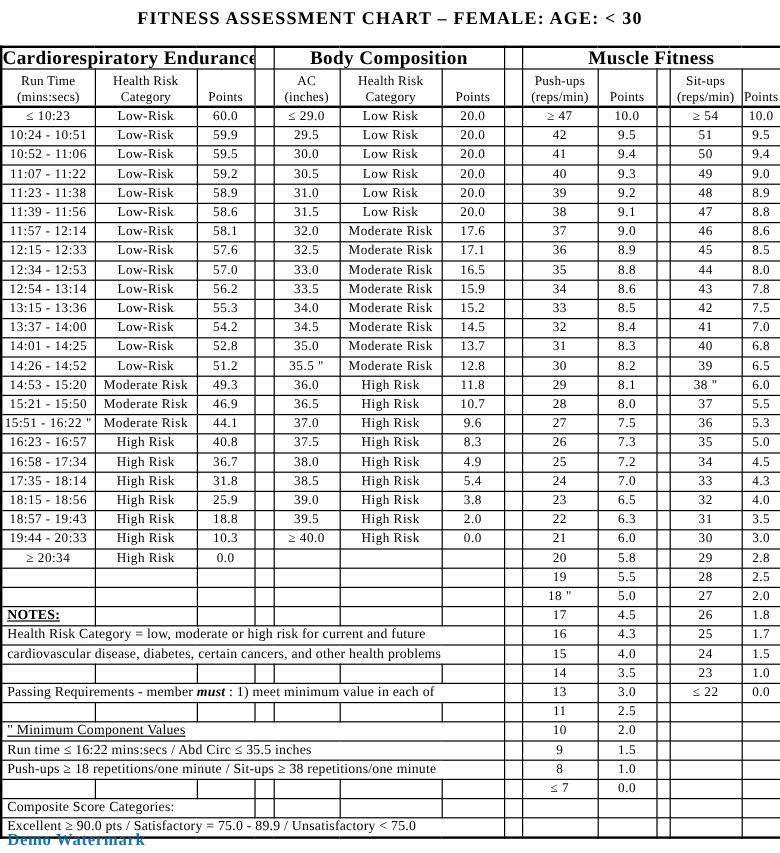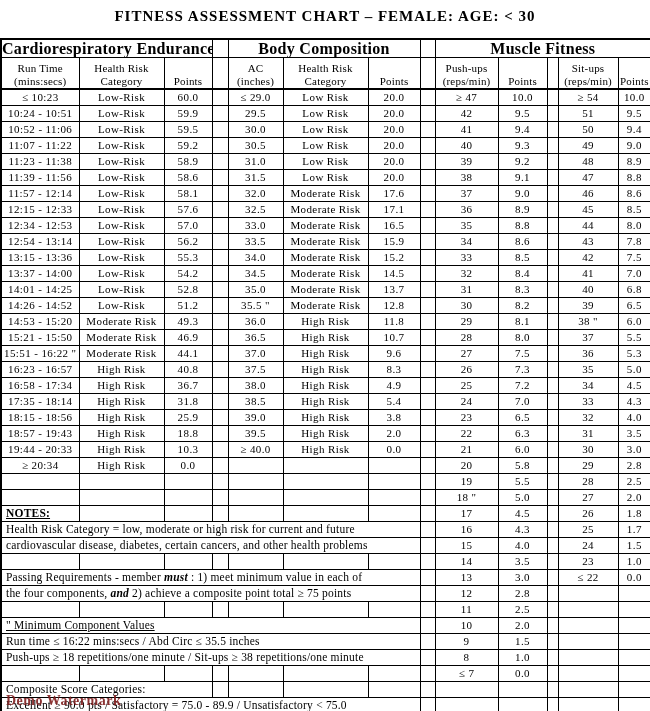--- a/index.html
+++ b/index.html
@@ -539,29 +539,20 @@
       <tr>
         <td colspan="7" class="note"><span>Passing Requirements - member </span><span style="font-weight: bold; font-style: italic;">must</span><span> :  1) meet minimum value in each of</span></td>
         <td></td>
         <td class="c">13</td>
         <td class="c">3.0</td>
         <td></td>
         <td class="c">≤ 22</td>
         <td class="c">0.0</td>
       </tr>
       <tr>
-        <td colspan="7" class="note"><span>the four components, </span><span style="font-weight: bold; font-style: italic;">and</span><span>  2) achieve a composite point total ≥ 75 points</span></td>
-        <td></td>
-        <td class="c">12</td>
-        <td class="c">2.8</td>
-        <td></td>
-        <td></td>
-        <td></td>
-      </tr>
-      <tr>
         <td colspan="1"></td>
         <td></td>
         <td></td>
         <td></td>
         <td></td>
         <td></td>
         <td></td>
         <td></td>
         <td class="c">11</td>
         <td class="c">2.5</td>
@@ -629,13 +620,13 @@
         <td></td>
         <td></td>
         <td></td>
         <td></td>
         <td></td>
         <td></td>
       </tr>
     </tbody>
 </table>
 
-<div class="wm" style="color: #7f1d1d;">Demo Watermark</div>
+<div class="wm" style="color: #0369a1;">Demo Watermark</div>
 
 </body></html>

